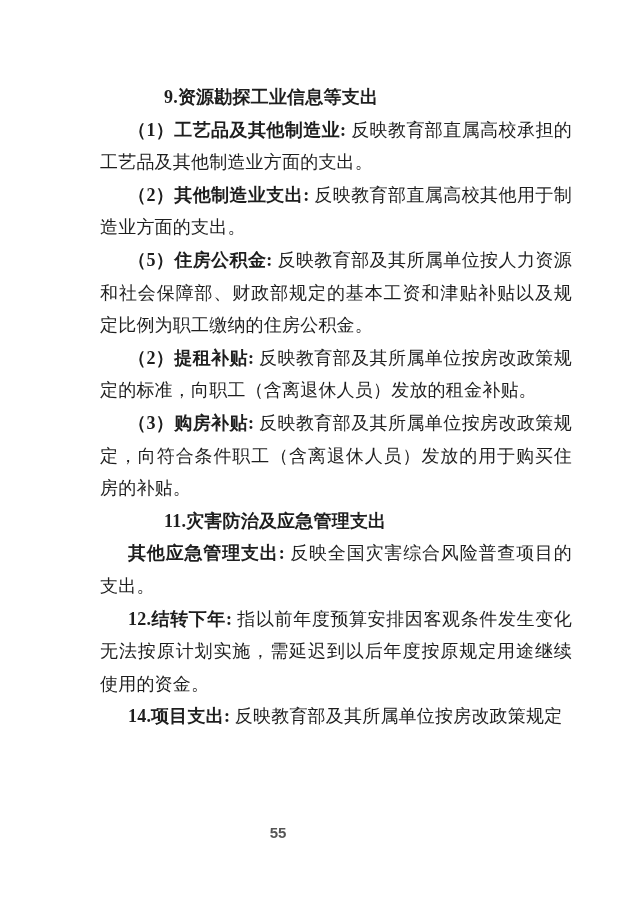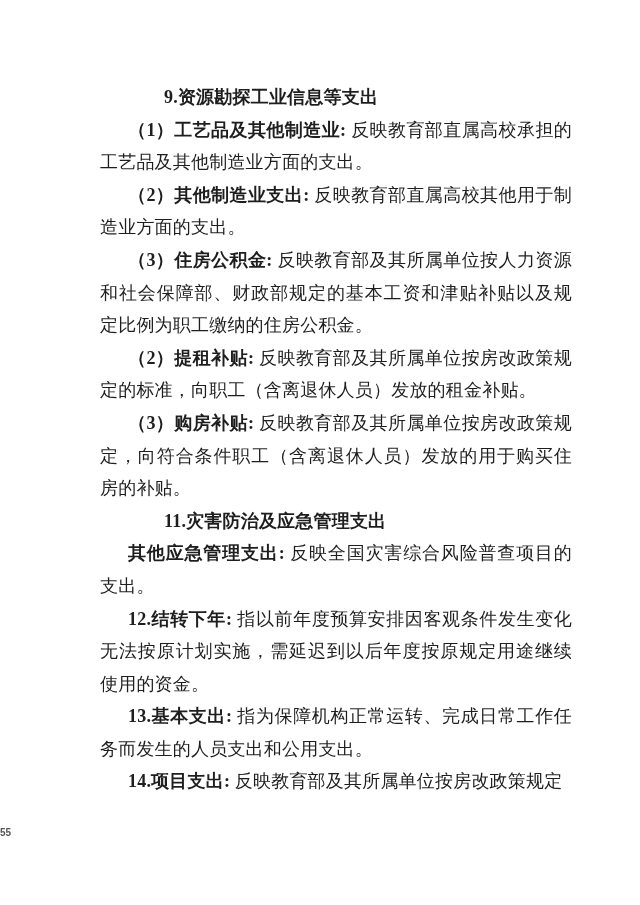--- a/index.html
+++ b/index.html
@@ -35,51 +35,50 @@
   }
   p.para.heading .lead {
     font-weight: bold;
     margin-left: 36px;
   }
   .page-number {
     position: absolute;
     top: 826px;
     left: 0;
     width: 556px;
-    text-align: left;
-    font-size: 10px;
+    text-align: center;
+    font-size: 15px;
     line-height: 14px;
     font-weight: bold;
     color: #555555;
     font-family: "Liberation Sans", "DejaVu Sans", sans-serif;
   }
 </style>
 </head>
 <body>
 
 <div class="doc-page">
 
   <p class="para heading"><span class="lead">9.资源勘探工业信息等支出</span><span class="rest"></span></p>
 
   <p class="para"><span class="lead">（1）工艺品及其他制造业: </span><span class="rest">反映教育部直属高校承担的工艺品及其他制造业方面的支出。</span></p>
 
   <p class="para"><span class="lead">（2）其他制造业支出: </span><span class="rest">反映教育部直属高校其他用于制造业方面的支出。</span></p>
 
 
-  <p class="para"><span class="lead">（3）住房公积金: </span><span class="rest">反映教育部及其所属单位按人力资源和社会保障部、财政部规定的基本工资和津贴补贴以及规定比例为职工缴纳的住房公积金。</span></p>
+  <p class="para"><span class="lead">（5）住房公积金: </span><span class="rest">反映教育部及其所属单位按人力资源和社会保障部、财政部规定的基本工资和津贴补贴以及规定比例为职工缴纳的住房公积金。</span></p>
 
   <p class="para"><span class="lead">（2）提租补贴: </span><span class="rest">反映教育部及其所属单位按房改政策规定的标准，向职工（含离退休人员）发放的租金补贴。</span></p>
 
   <p class="para"><span class="lead">（3）购房补贴: </span><span class="rest">反映教育部及其所属单位按房改政策规定，向符合条件职工（含离退休人员）发放的用于购买住房的补贴。</span></p>
 
   <p class="para heading"><span class="lead">11.灾害防治及应急管理支出</span><span class="rest"></span></p>
 
   <p class="para"><span class="lead">其他应急管理支出: </span><span class="rest">反映全国灾害综合风险普查项目的支出。</span></p>
 
   <p class="para"><span class="lead">12.结转下年: </span><span class="rest">指以前年度预算安排因客观条件发生变化无法按原计划实施，需延迟到以后年度按原规定用途继续使用的资金。</span></p>
 
-  <p class="para"><span class="lead">13.基本支出: </span><span class="rest">指为保障机构正常运转、完成日常工作任务而发生的人员支出和公用支出。</span></p>
 
   <p class="para"><span class="lead">14.项目支出: </span><span class="rest">反映教育部及其所属单位按房改政策规定</span></p>
 
 </div>
 
 <div class="page-number">55</div>
 
 </body></html>

